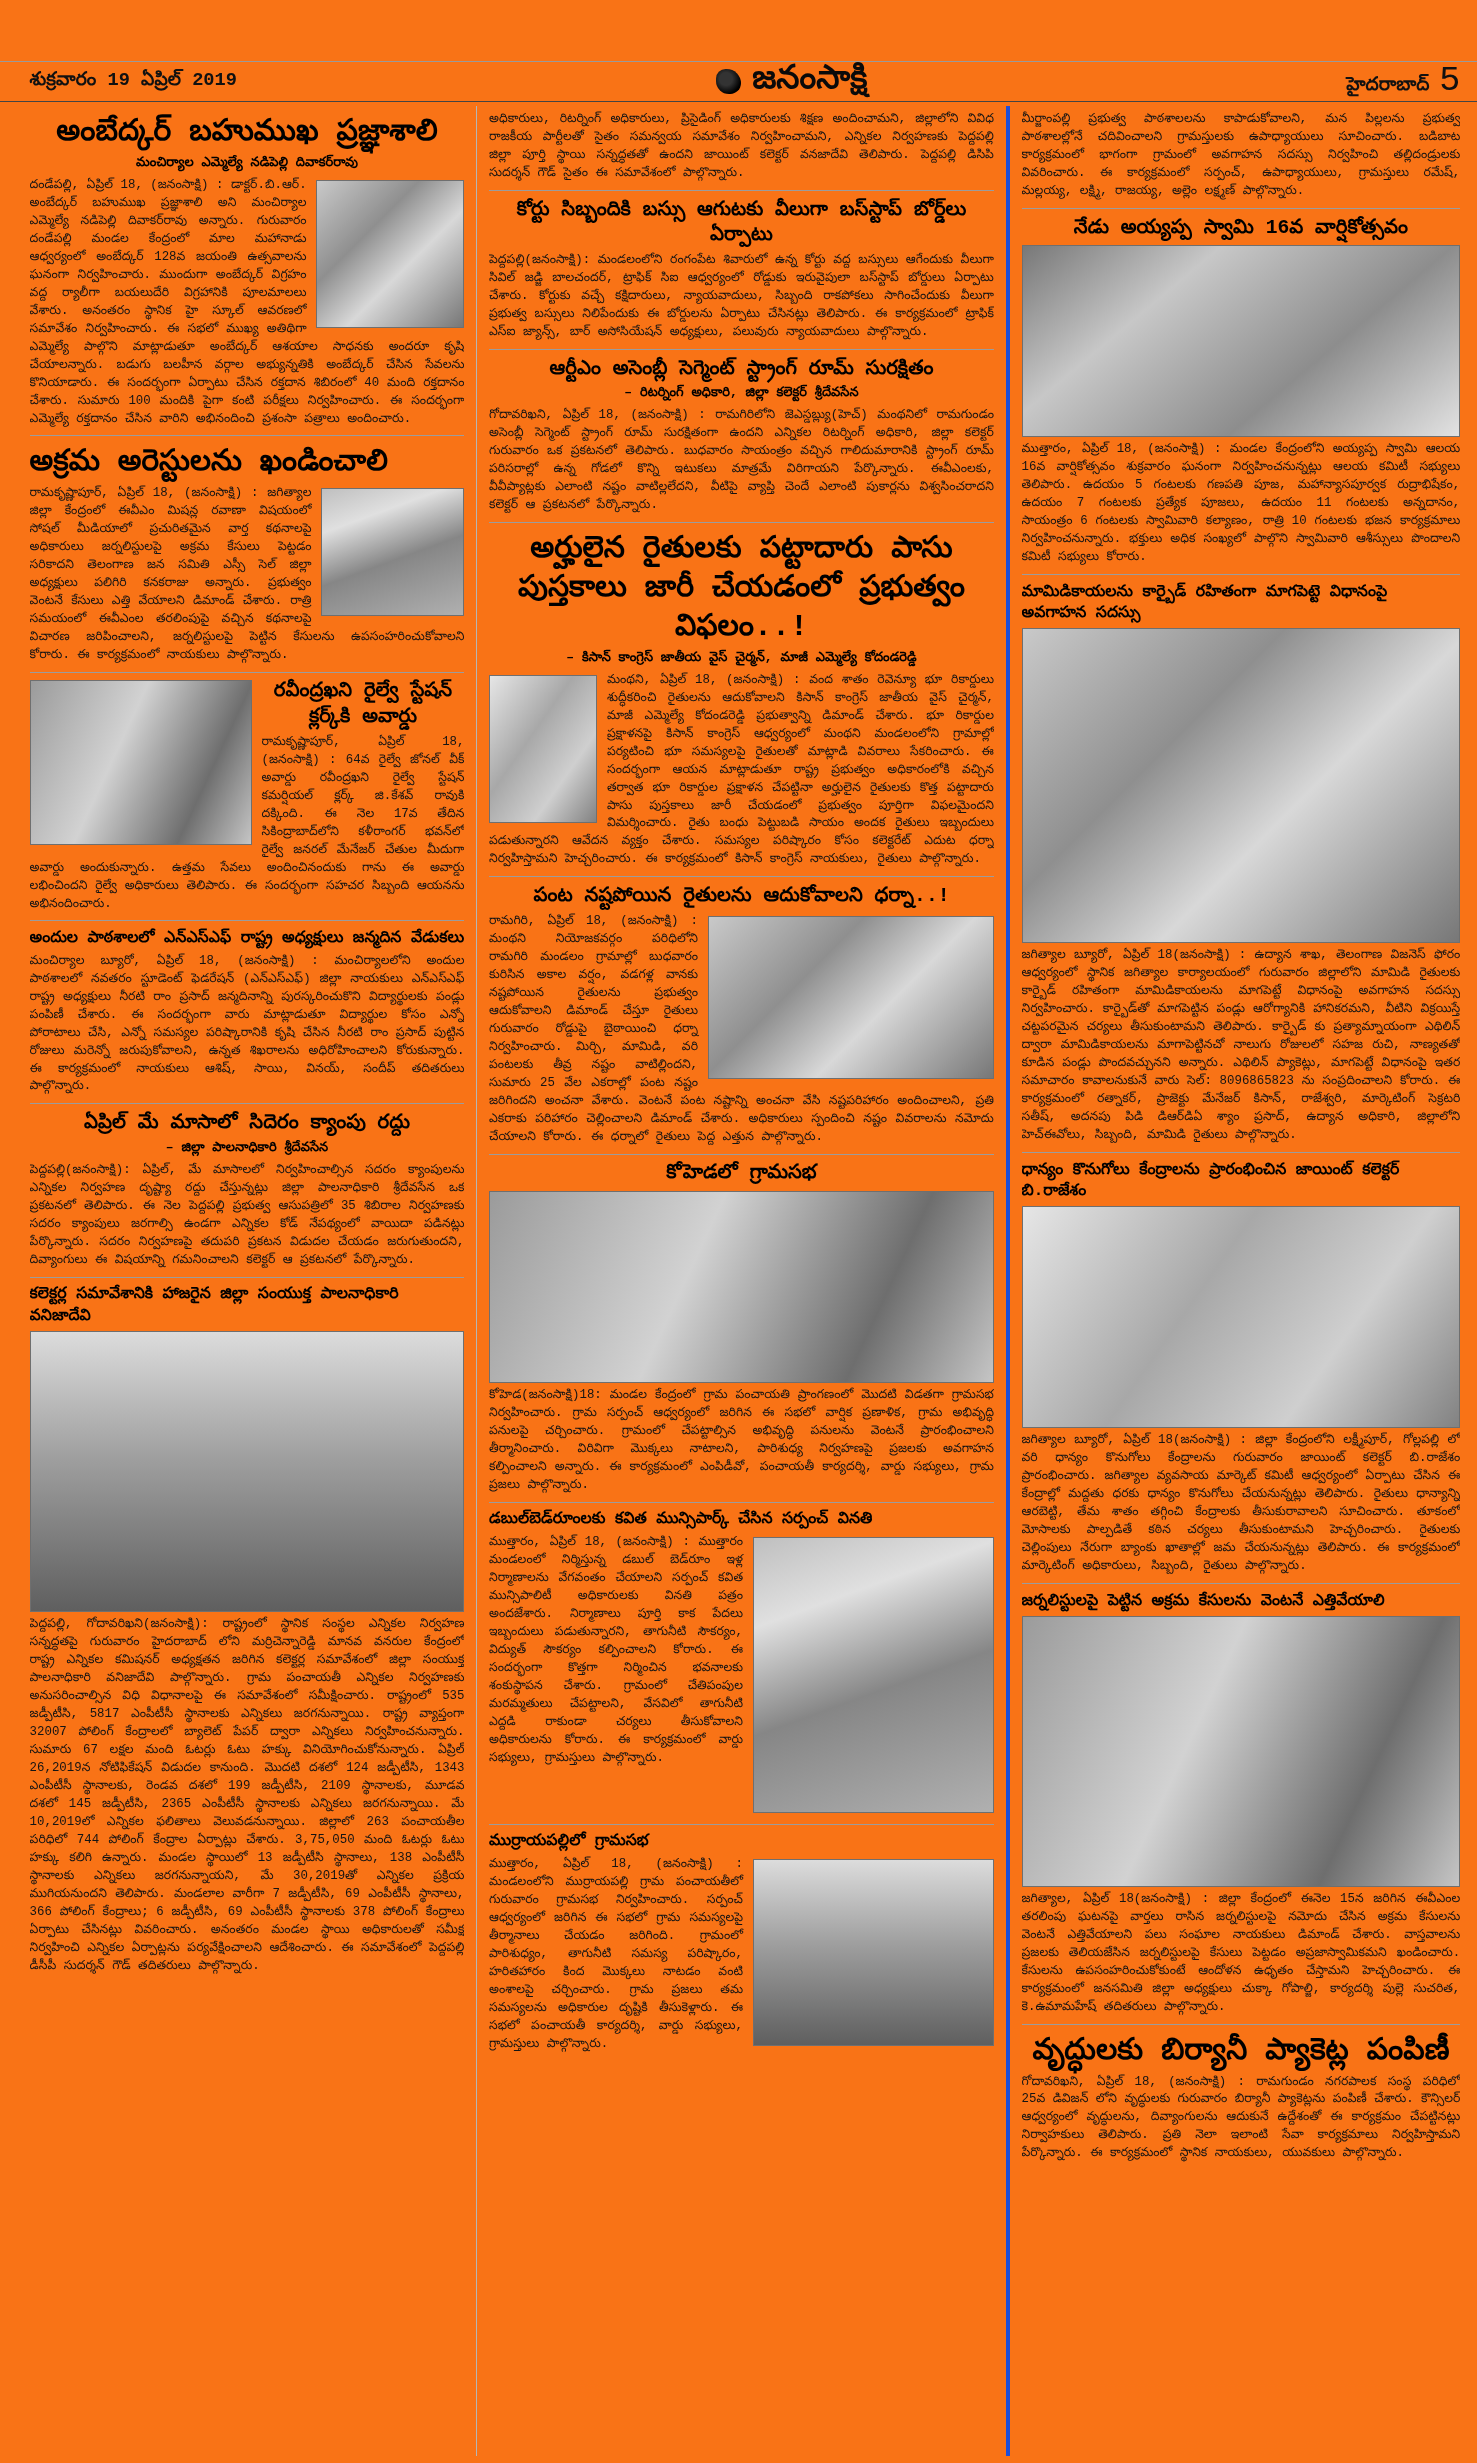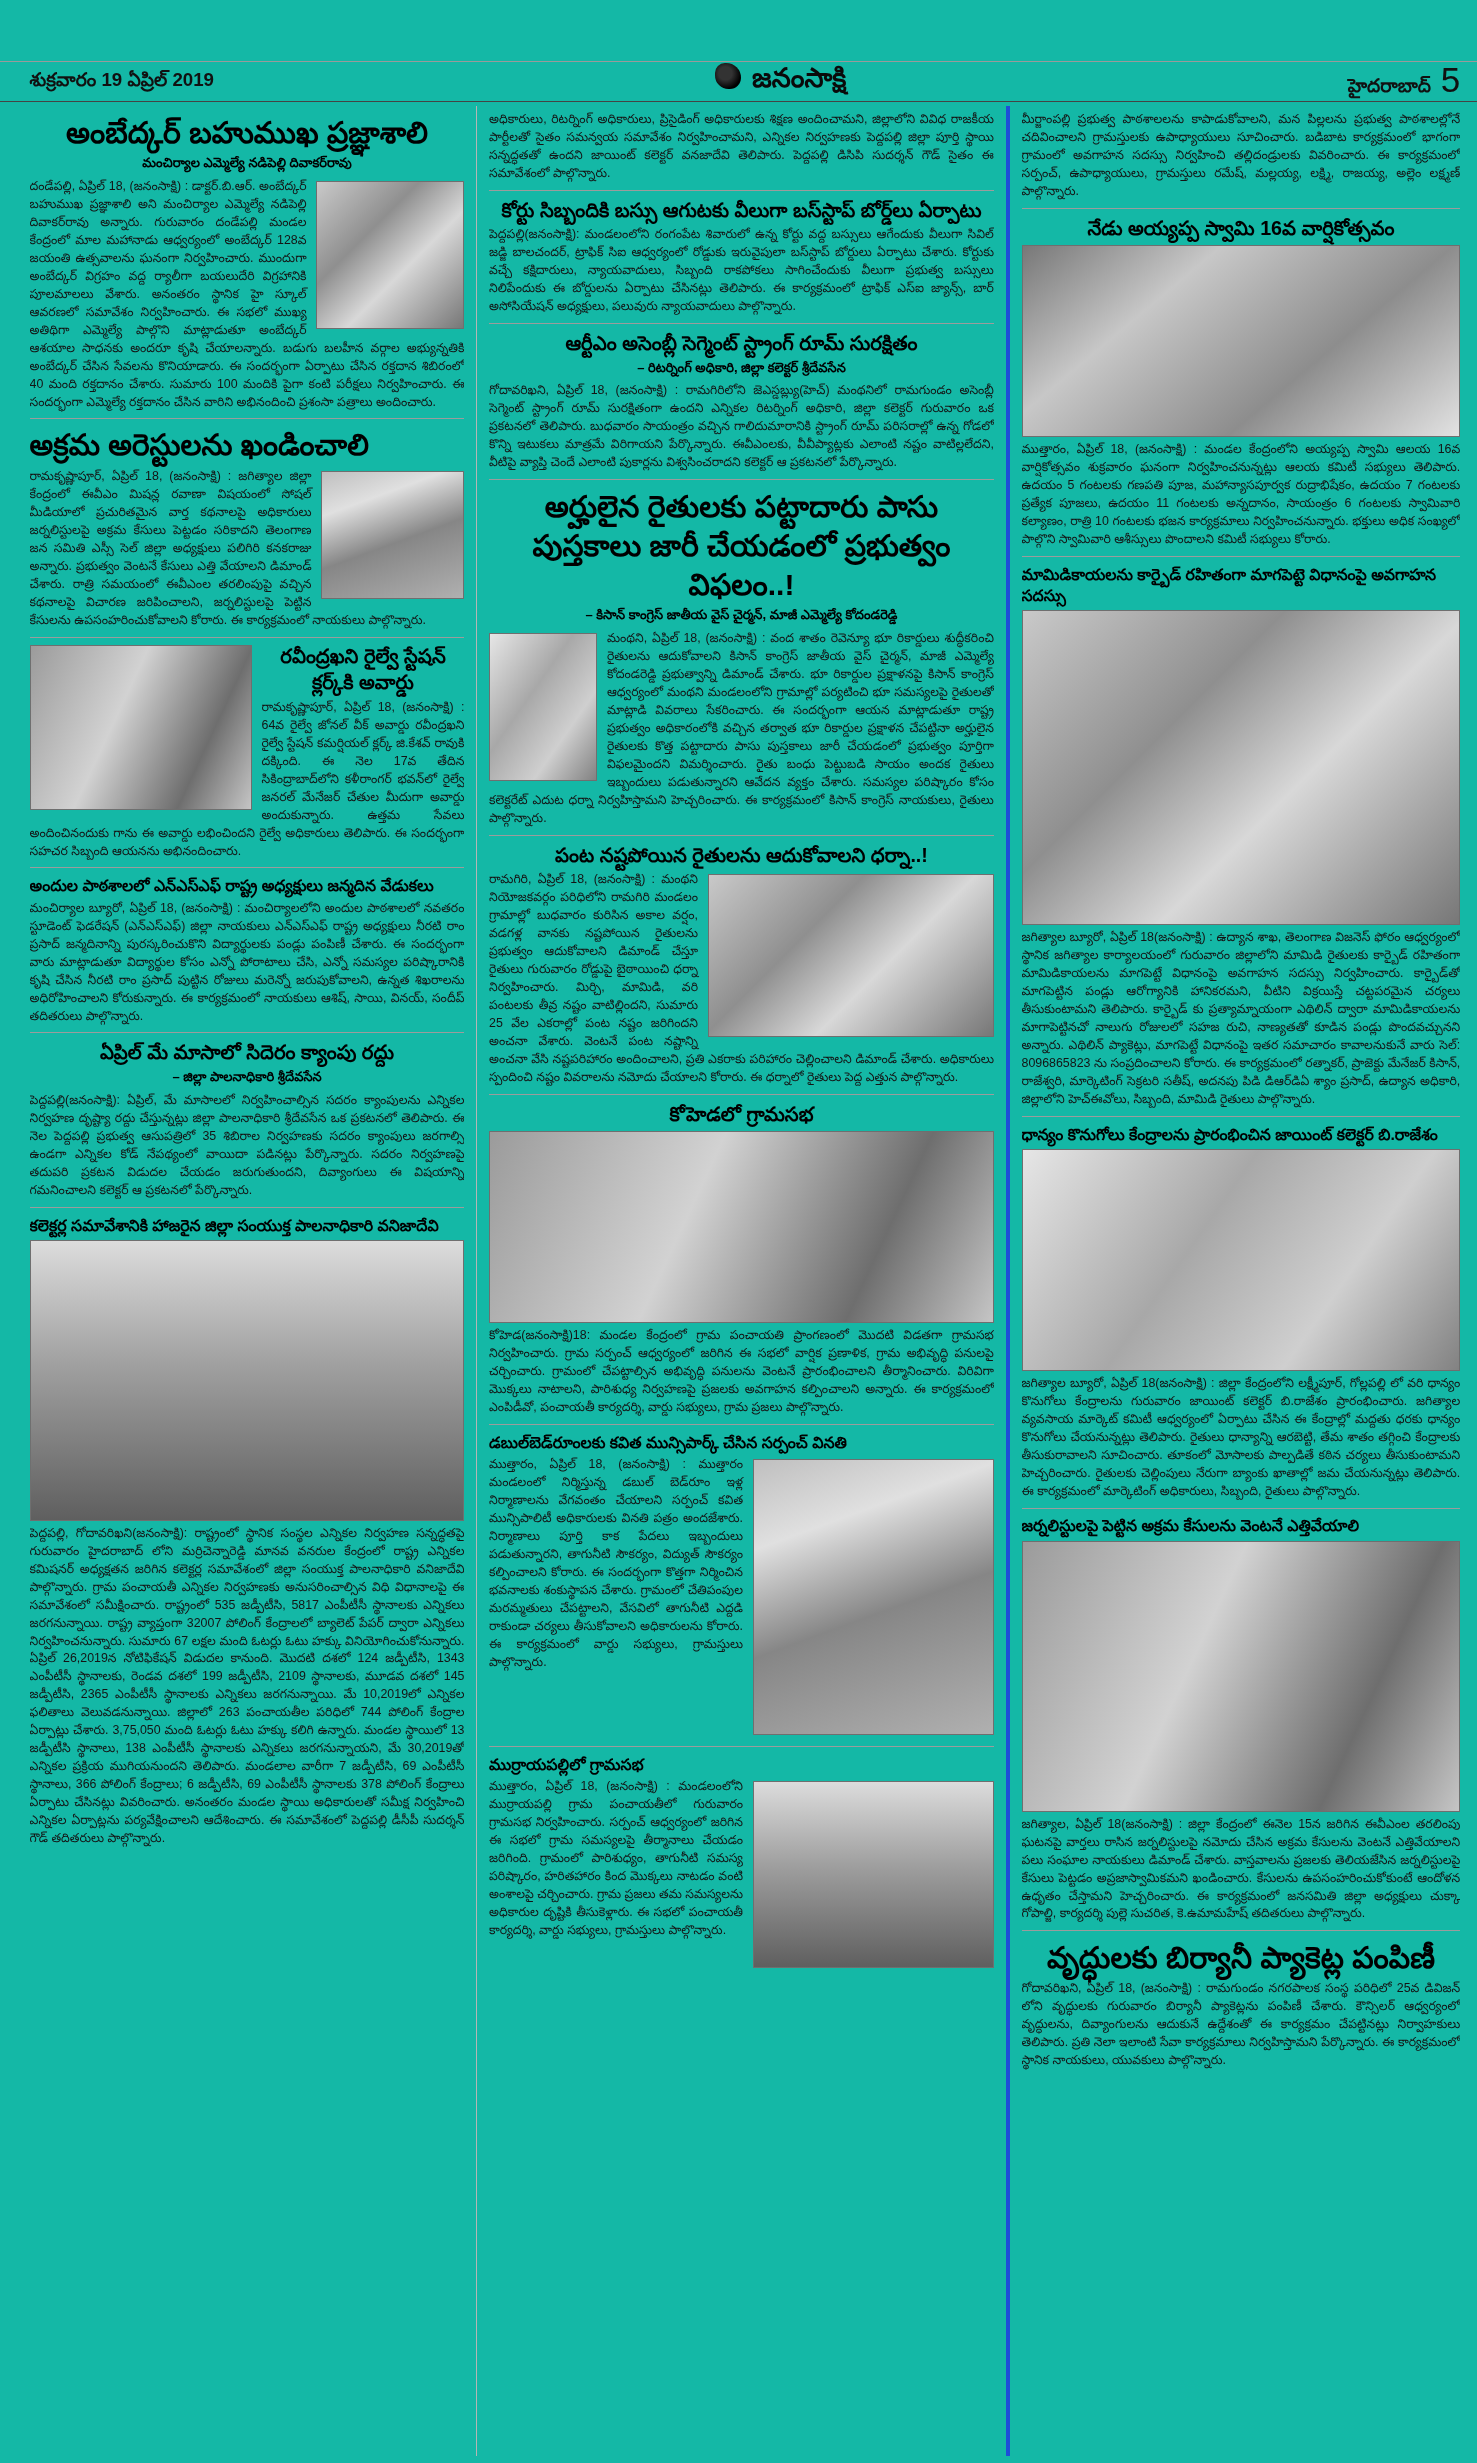--- a/index.html
+++ b/index.html
@@ -1,22 +1,22 @@
 <!DOCTYPE html>
 <html lang="te"><head>
 <meta charset="utf-8">
 <style>
   html,body{margin:0;padding:0;}
   body{background:#e8e8e8;font-family:"Liberation Sans","DejaVu Sans",sans-serif;}
-  .page{position:relative;width:1478px;height:2464px;background:#14b8a6;margin:0 auto;overflow:hidden;}
+  .page{position:relative;width:1478px;height:2464px;background:#f97316;margin:0 auto;overflow:hidden;font-family:Liberation Mono, monospace;}
   
   .topline{position:absolute;top:61px;left:0;width:1478px;border-top:1px solid #9a9a9a;}
   .header{position:absolute;top:63px;left:29.6px;right:17.7px;height:37px;display:flex;align-items:center;justify-content:space-between;}
   .hdr-date{font-size:18.7px;font-weight:bold;color:#111;}
-  .masthead{display:flex;gap:11px;font-size:27px;font-weight:bold;color:#0a0a0a;}
+  .masthead{display:flex;align-items:center;gap:11px;font-size:33px;font-weight:bold;color:#0a0a0a;}
   .masthead .logo{width:25.6px;height:25.6px;background:radial-gradient(circle at 40% 40%,#333 30%,#000 70%);border-radius:40% 60% 45% 55%;display:inline-block;}
   .hdr-right{display:flex;align-items:baseline;gap:9.9px;}
   .hdr-city{font-size:18.7px;font-weight:bold;color:#111;}
   .hdr-pageno{font-size:35px;font-weight:normal;color:#111;line-height:1;}
   .headrule{position:absolute;top:101px;left:0;width:1478px;border-top:1.5px solid #444;}
   
   .content{position:absolute;top:106px;left:29.6px;right:17.7px;bottom:7.9px;display:flex;}
   .col{height:100%;overflow:hidden;}
   .col-left{width:441px;padding-right:11.8px;}
   .col-mid{width:512px;padding:0 11.8px;border-left:1px solid #b5b5b5;border-right:4px solid #1d4ed8;}

